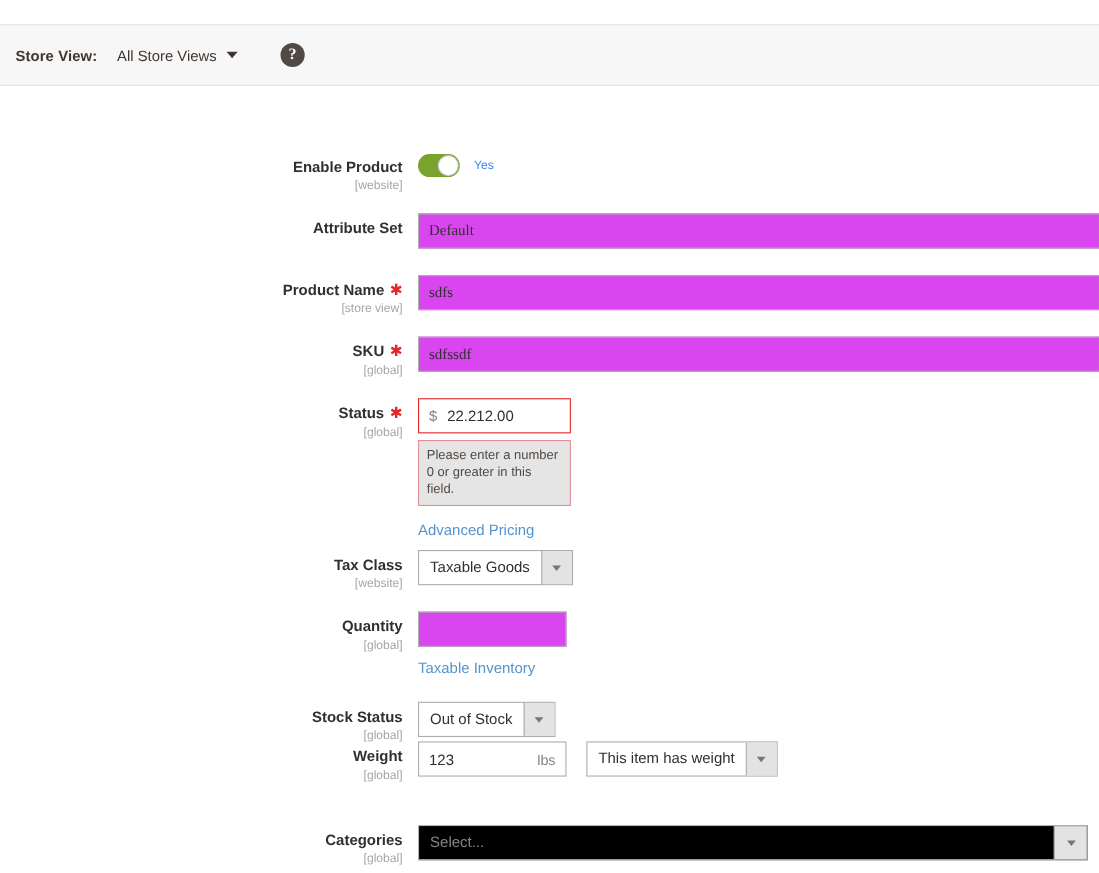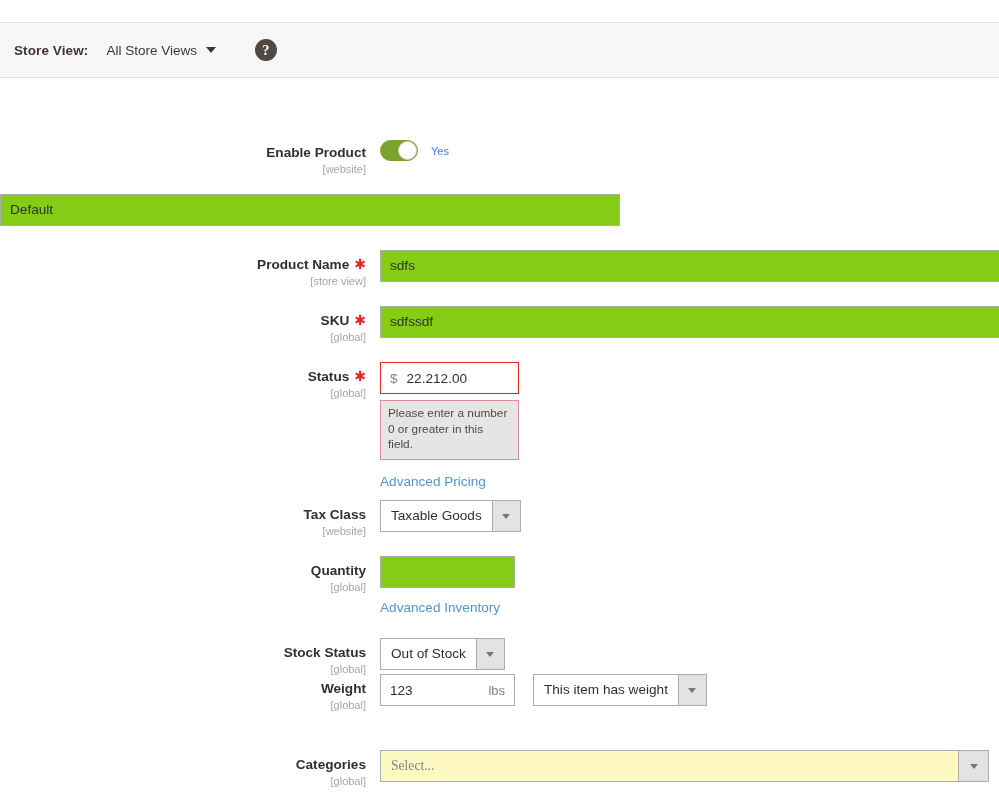--- a/index.html
+++ b/index.html
@@ -108,26 +108,26 @@
   }
   .field-control-col {
     flex: 1 1 auto;
     position: relative;
   }
 
   
   .text-input {
     height: 32px;
     border: 1px solid #adadad;
-    background: #84cc16;
+    background: #d946ef;
     font-size: 13.6px;
     color: #303030;
     padding: 0 9px;
     line-height: 30px;
-    font-family: Liberation Sans, sans-serif;
+    font-family: Liberation Serif, serif;
     display: block;
   }
   .input-wide { width: 620px; }
   .input-short { width: 135px; }
 
   
   .toggle-wrap { display: flex; align-items: center; gap: 13px; padding-top: 2px; }
   .toggle {
     width: 38px; height: 21px;
     border-radius: 11px;
@@ -251,23 +251,22 @@
     margin-left: 6px;
   }
   .row-inline { display: flex; align-items: center; gap: 18px; }
 
   
   .multiselect {
     display: flex;
     width: 609px;
     height: 32px;
     border: 1px solid #adadad;
-    background: #fef9c3;
-    cursor: pointer;
-    font-family: Liberation Serif, serif;
+    background: #000000;
+    cursor: pointer;
   }
   .multiselect-placeholder {
     flex: 1 1 auto;
     font-size: 13.6px;
     color: #858585;
     line-height: 30px;
     padding: 0 10px;
   }
   .multiselect-arrow {
     width: 30px;
@@ -305,20 +304,23 @@
       <div class="toggle-wrap">
         <div class="toggle">
           <div class="knob"></div>
         </div>
         <span class="toggle-text">Yes</span>
       </div>
     </div>
   </div>
 
   <div class="field-row" style="top:116px;">
+    <div class="field-label-col">
+      <span class="field-label">Attribute Set</span>
+    </div>
     <div class="field-control-col">
       <div class="text-input input-wide">
         <span>Default</span>
       </div>
     </div>
   </div>
 
   <div class="field-row" style="top:172px;">
     <div class="field-label-col">
       <span class="field-label">Product Name</span><span class="req-star">✱</span>
@@ -377,21 +379,21 @@
 
   <div class="field-row" style="top:478px;">
     <div class="field-label-col">
       <span class="field-label">Quantity</span>
       <span class="field-scope">[global]</span>
     </div>
     <div class="field-control-col">
       <div class="text-input input-short">
         <span></span>
       </div>
-      <a class="inline-link" style="margin-top:12px;">Advanced Inventory</a>
+      <a class="inline-link" style="margin-top:12px;">Taxable Inventory</a>
     </div>
   </div>
 
   <div class="field-row" style="top:560px;">
     <div class="field-label-col">
       <span class="field-label">Stock Status</span>
       <span class="field-scope">[global]</span>
     </div>
     <div class="field-control-col">
       <div class="select-box">

